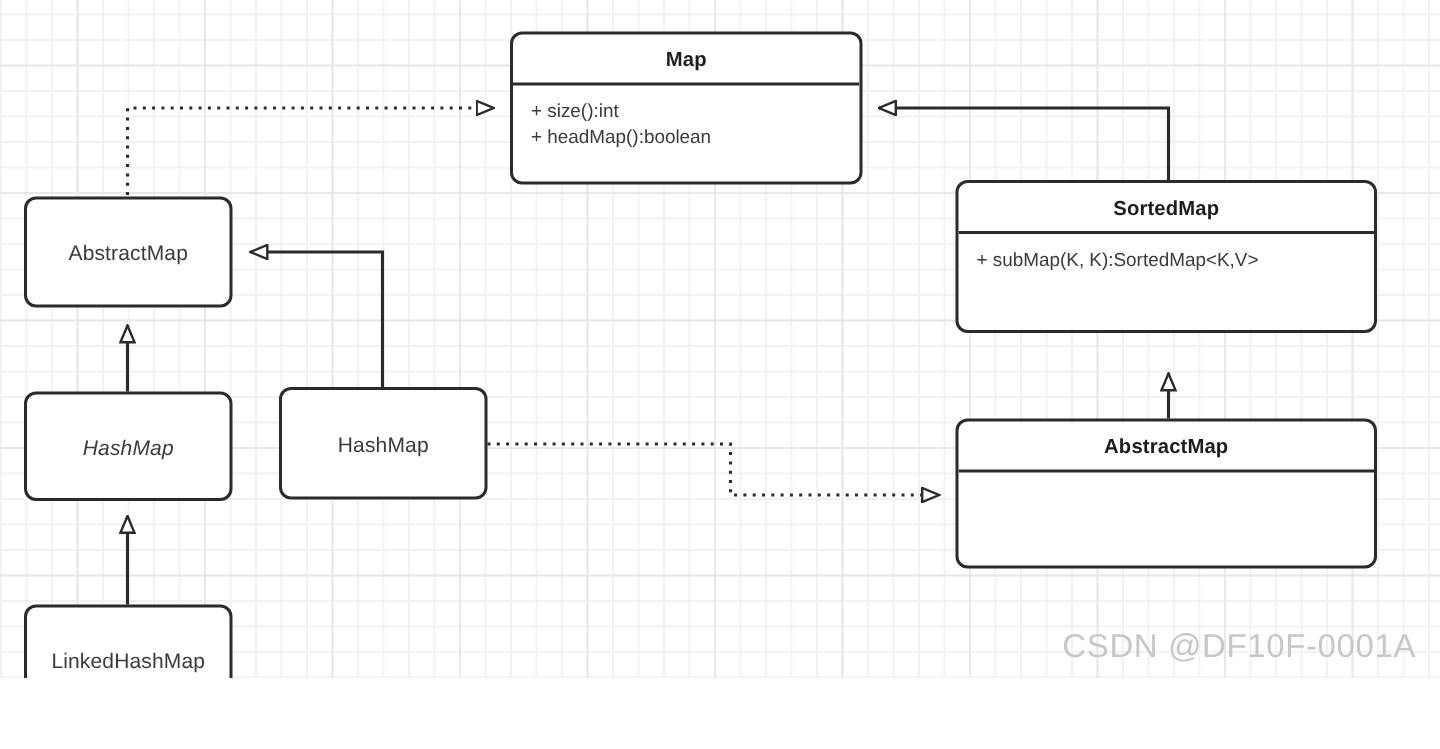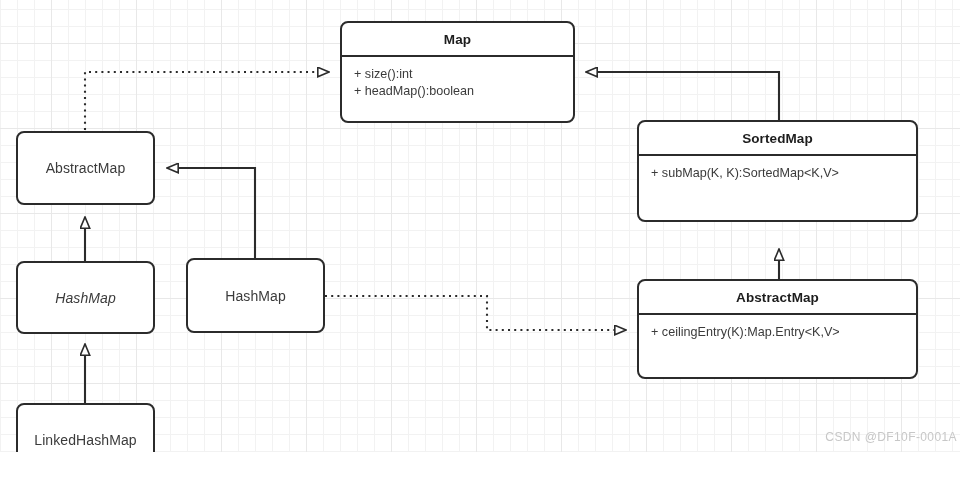--- a/index.html
+++ b/index.html
@@ -72,23 +72,23 @@
     align-items: center;
     justify-content: center;
   }
   .uml-box.simple .uml-title {
     font-weight: normal;
     font-size: 14px;
     color: #3b3b3b;
   }
   .watermark {
     position: absolute;
-    right: 3px;
+    right: 16px;
     bottom: 8px;
-    font-size: 12px;
+    font-size: 22px;
     color: #c7c7c7;
     letter-spacing: 0.4px;
     user-select: none;
   }
 </style>
 </head>
 <body>
 
 <div id="canvas">
 
@@ -139,21 +139,20 @@
   <div class="uml-box with-members" style="left:637px; top:120px; width:281px; height:102px;">
     <div class="uml-title">SortedMap</div>
     <div class="uml-members">
       <div class="uml-member">+ subMap(K, K):SortedMap&lt;K,V&gt;</div>
     </div>
   </div>
 
   <div class="uml-box with-members" style="left:637px; top:279px; width:281px; height:100px;">
     <div class="uml-title">AbstractMap</div>
     <div class="uml-members">
-      <div class="uml-member">+ ceilingEntry(K):Map.Entry&lt;K,V&gt;</div>
     </div>
   </div>
 
   <div class="uml-box simple" style="left:16px; top:131px; width:139px; height:74px;">
     <div class="uml-title">AbstractMap</div>
   </div>
 
   <div class="uml-box simple" style="left:16px; top:261px; width:139px; height:73px;font-style:italic;">
     <div class="uml-title">HashMap</div>
   </div>

